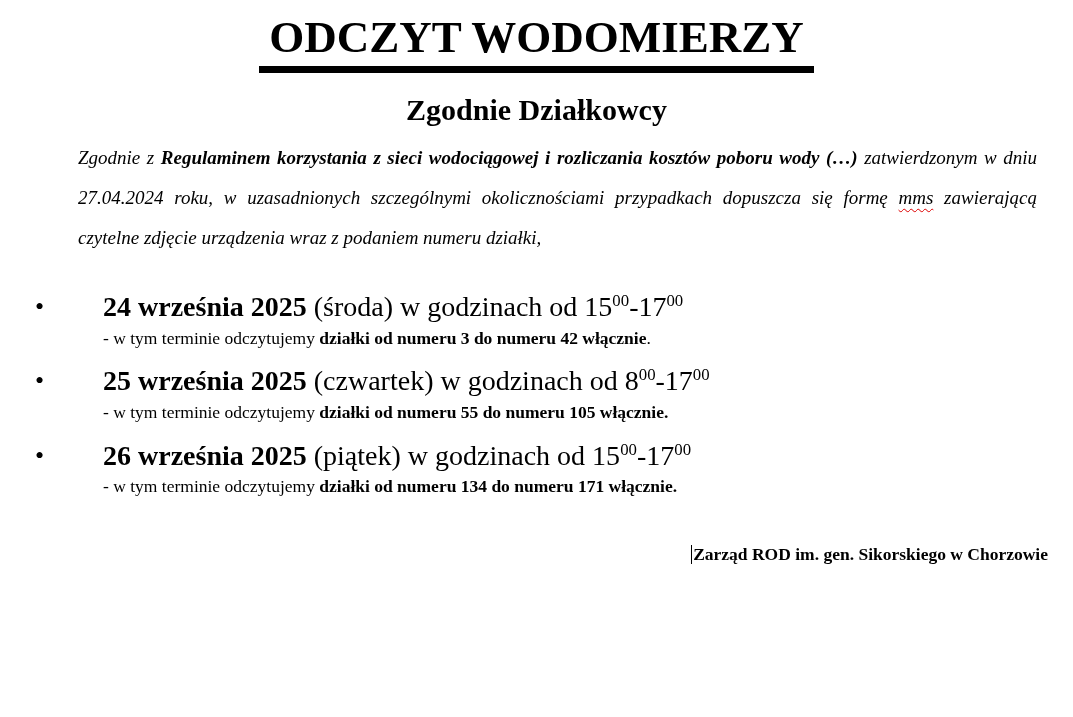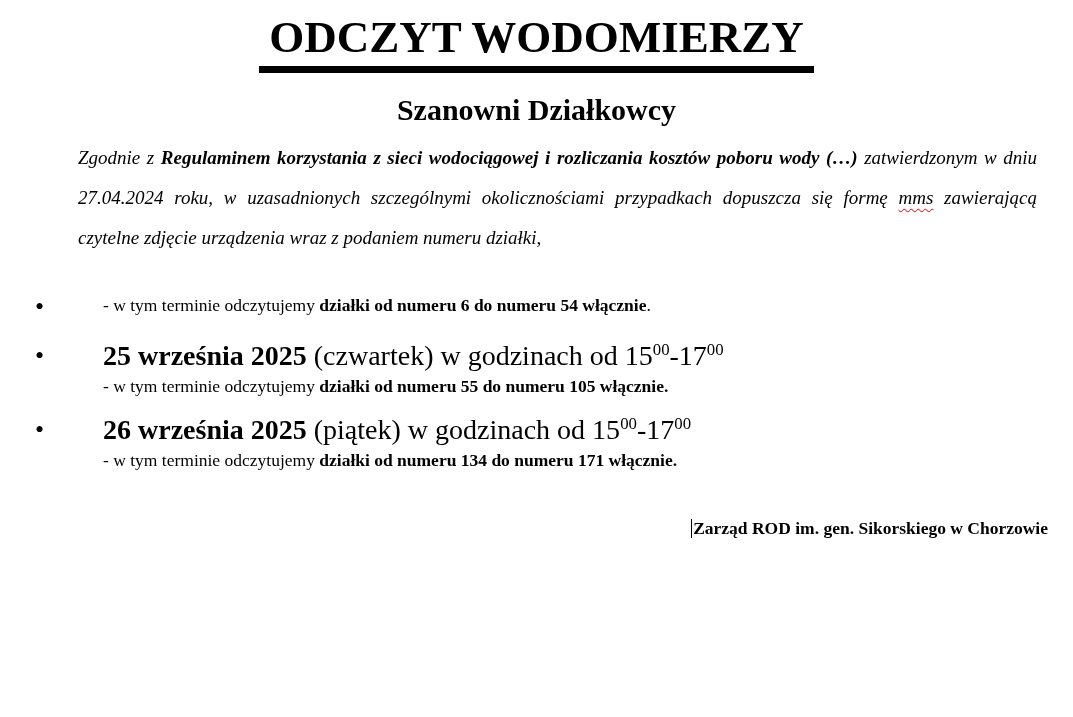--- a/index.html
+++ b/index.html
@@ -107,38 +107,39 @@
     margin-right: 1px;
   }
 </style>
 </head>
 <body>
 
 <div class="page">
 
   <h1 class="title"><span class="title-text">ODCZYT WODOMIERZY</span></h1>
 
-  <div class="subtitle">Szanowni Działkowcy</div>
+  <div class="subtitle">Zgodnie Działkowcy</div>
 
 
   <div class="para"><span>Zgodnie z </span><span class="b">Regulaminem korzystania z sieci wodociągowej i rozliczania kosztów poboru wody (…)</span><span> zatwierdzonym w dniu 27.04.2024 roku, w uzasadnionych szczególnymi okolicznościami przypadkach dopuszcza się formę </span><span class="spell">mms</span><span> zawierającą czytelne zdjęcie urządzenia wraz z podaniem numeru działki,</span></div>
 
   <div class="bullets">
 
     <div class="bullet">
       <span class="dot">•</span>
       <div class="bullet-body">
-        <div class="bullet-note"><span>- w tym terminie odczytujemy </span><span class="b">działki od numeru 6 do numeru 54 włącznie</span><span>.</span></div>
+        <div class="bullet-main"><span class="b">24 września 2025</span><span> (środa) w godzinach od 15</span><sup>00</sup><span>-17</span><sup>00</sup></div>
+        <div class="bullet-note"><span>- w tym terminie odczytujemy </span><span class="b">działki od numeru 3 do numeru 42 włącznie</span><span>.</span></div>
       </div>
     </div>
 
     <div class="bullet">
       <span class="dot">•</span>
       <div class="bullet-body">
-        <div class="bullet-main"><span class="b">25 września 2025</span><span> (czwartek) w godzinach od 15</span><sup>00</sup><span>-17</span><sup>00</sup></div>
+        <div class="bullet-main"><span class="b">25 września 2025</span><span> (czwartek) w godzinach od 8</span><sup>00</sup><span>-17</span><sup>00</sup></div>
         <div class="bullet-note"><span>- w tym terminie odczytujemy </span><span class="b">działki od numeru 55 do numeru 105 włącznie.</span><span></span></div>
       </div>
     </div>
 
     <div class="bullet">
       <span class="dot">•</span>
       <div class="bullet-body">
         <div class="bullet-main"><span class="b">26 września 2025</span><span> (piątek) w godzinach od 15</span><sup>00</sup><span>-17</span><sup>00</sup></div>
         <div class="bullet-note"><span>- w tym terminie odczytujemy </span><span class="b">działki od numeru 134 do numeru 171 włącznie.</span><span></span></div>
       </div>

